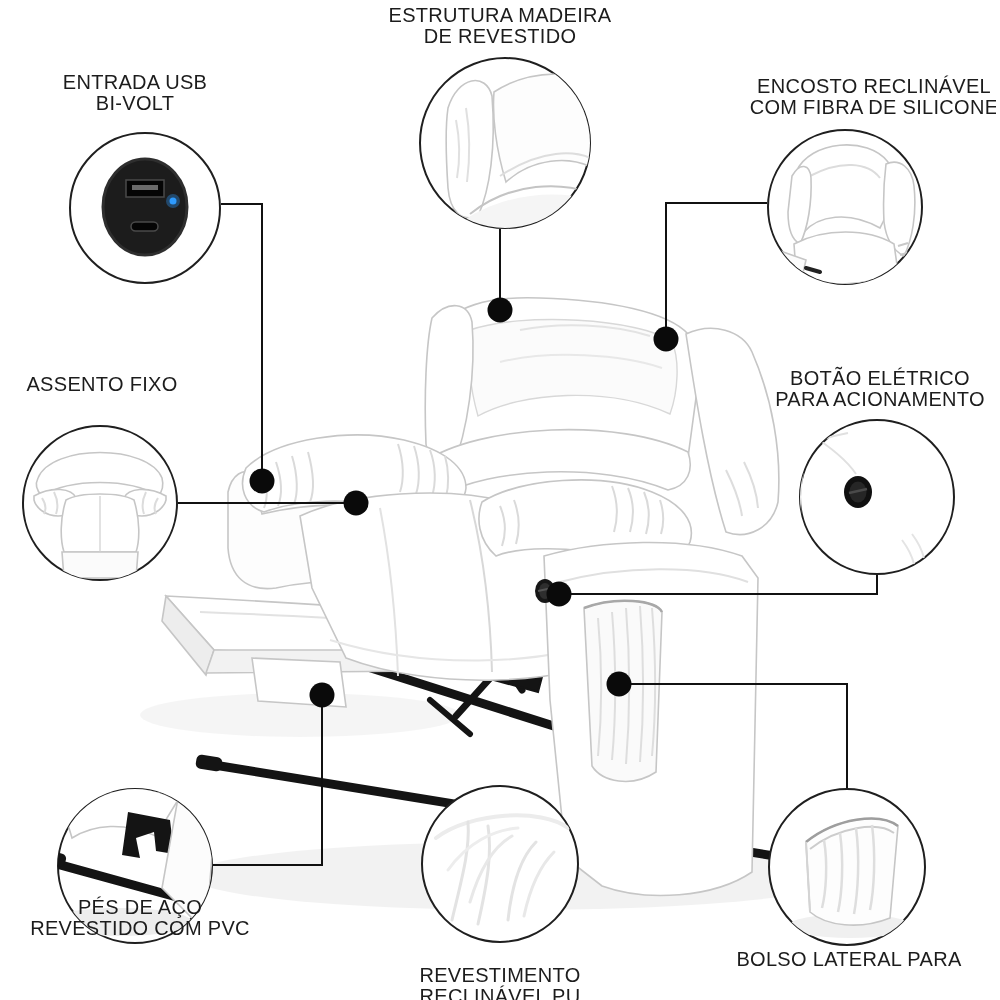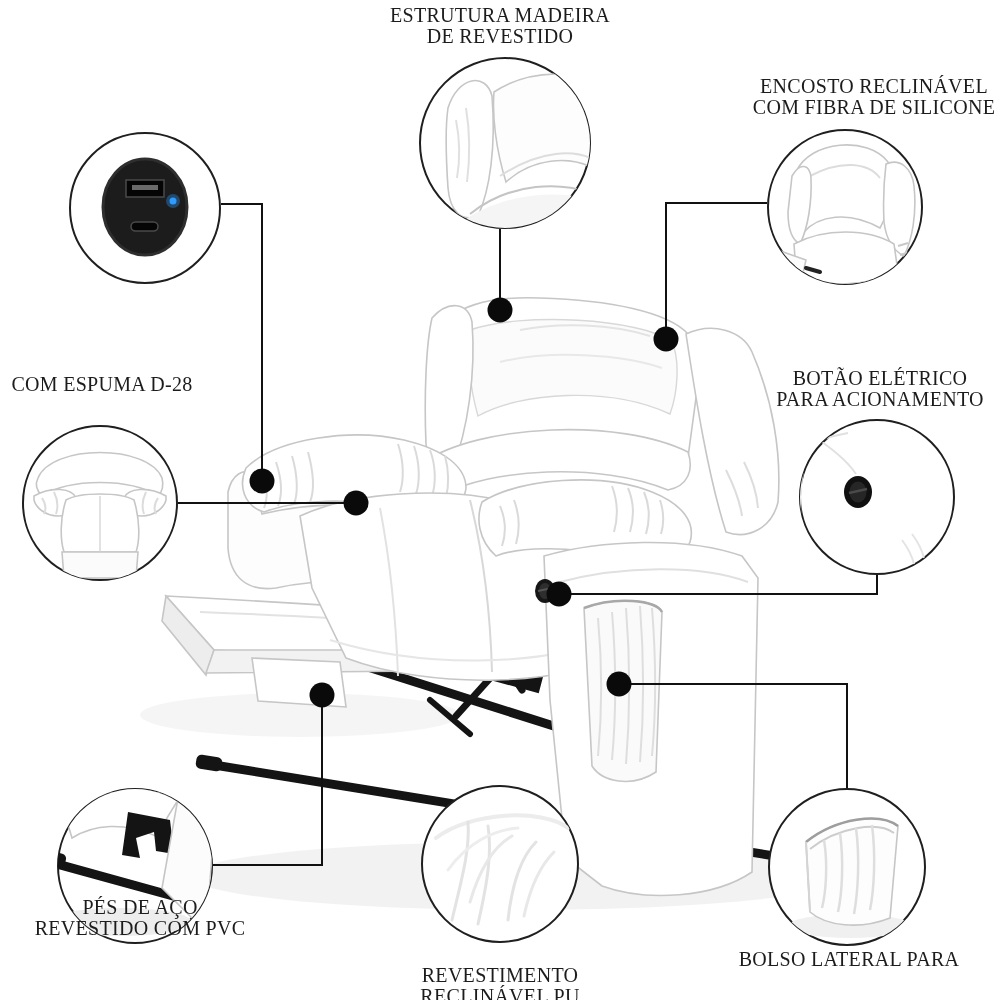--- a/index.html
+++ b/index.html
@@ -1,17 +1,17 @@
 <!DOCTYPE html>
 <html style="--bg: #ffffff; --text: #1c1c1c; --line: #111111; --dot: #0a0a0a; --led: #2e9bff;"><head>
 <meta charset="utf-8">
 <style>
   html,body{margin:0;padding:0;background:#fff;}
   #stage{position:relative;width:996px;height:1000px;background:var(--bg,#fff);overflow:hidden;
-         font-family:Liberation Serif, serif;}
+         font-family:Liberation Sans, sans-serif;}
   svg{position:absolute;left:0;top:0;}
   .label{position:absolute;text-align:center;color:var(--text,#1c1c1c);
          font-size:20px;line-height:21px;letter-spacing:0.3px;font-weight:500;}
   .label span{display:block;white-space:nowrap;}
   .ln{stroke:var(--line,#111);stroke-width:2;fill:none;}
   .dot{fill:var(--dot,#0a0a0a);}
   .bubble{fill:#ffffff;stroke:#1f1f1f;stroke-width:2;}
   .chair-stroke{stroke:#c6c6c6;stroke-width:1.6;}
   .led{fill:var(--led,#2e9bff);}
 </style>
@@ -274,26 +274,30 @@
       </g>
       <path d="M806,842 L810,912" stroke="#d4d4d4" stroke-width="2"></path>
     </g>
   </g>
 </svg>
 
   <div class="label" style="left:340px;top:5px;width:320px;">
     <span>ESTRUTURA MADEIRA</span>
     <span>DE REVESTIDO</span>
   </div>
+  <div class="label" style="left:15px;top:72px;width:240px;">
+    <span>ENTRADA USB</span>
+    <span>BI-VOLT</span>
+  </div>
   <div class="label" style="left:724px;top:76px;width:300px;">
     <span>ENCOSTO RECLINÁVEL</span>
     <span>COM FIBRA DE SILICONE</span>
   </div>
   <div class="label" style="left:0px;top:374px;width:204px;">
-    <span>COM ESPUMA D-28</span>
+    <span>ASSENTO FIXO</span>
   </div>
   <div class="label" style="left:735px;top:368px;width:290px;">
     <span>BOTÃO ELÉTRICO</span>
     <span>PARA ACIONAMENTO</span>
   </div>
   <div class="label" style="left:20px;top:897px;width:240px;">
     <span>PÉS DE AÇO</span>
     <span>REVESTIDO COM PVC</span>
   </div>
   <div class="label" style="left:380px;top:949px;width:240px;margin-top:16px;">

